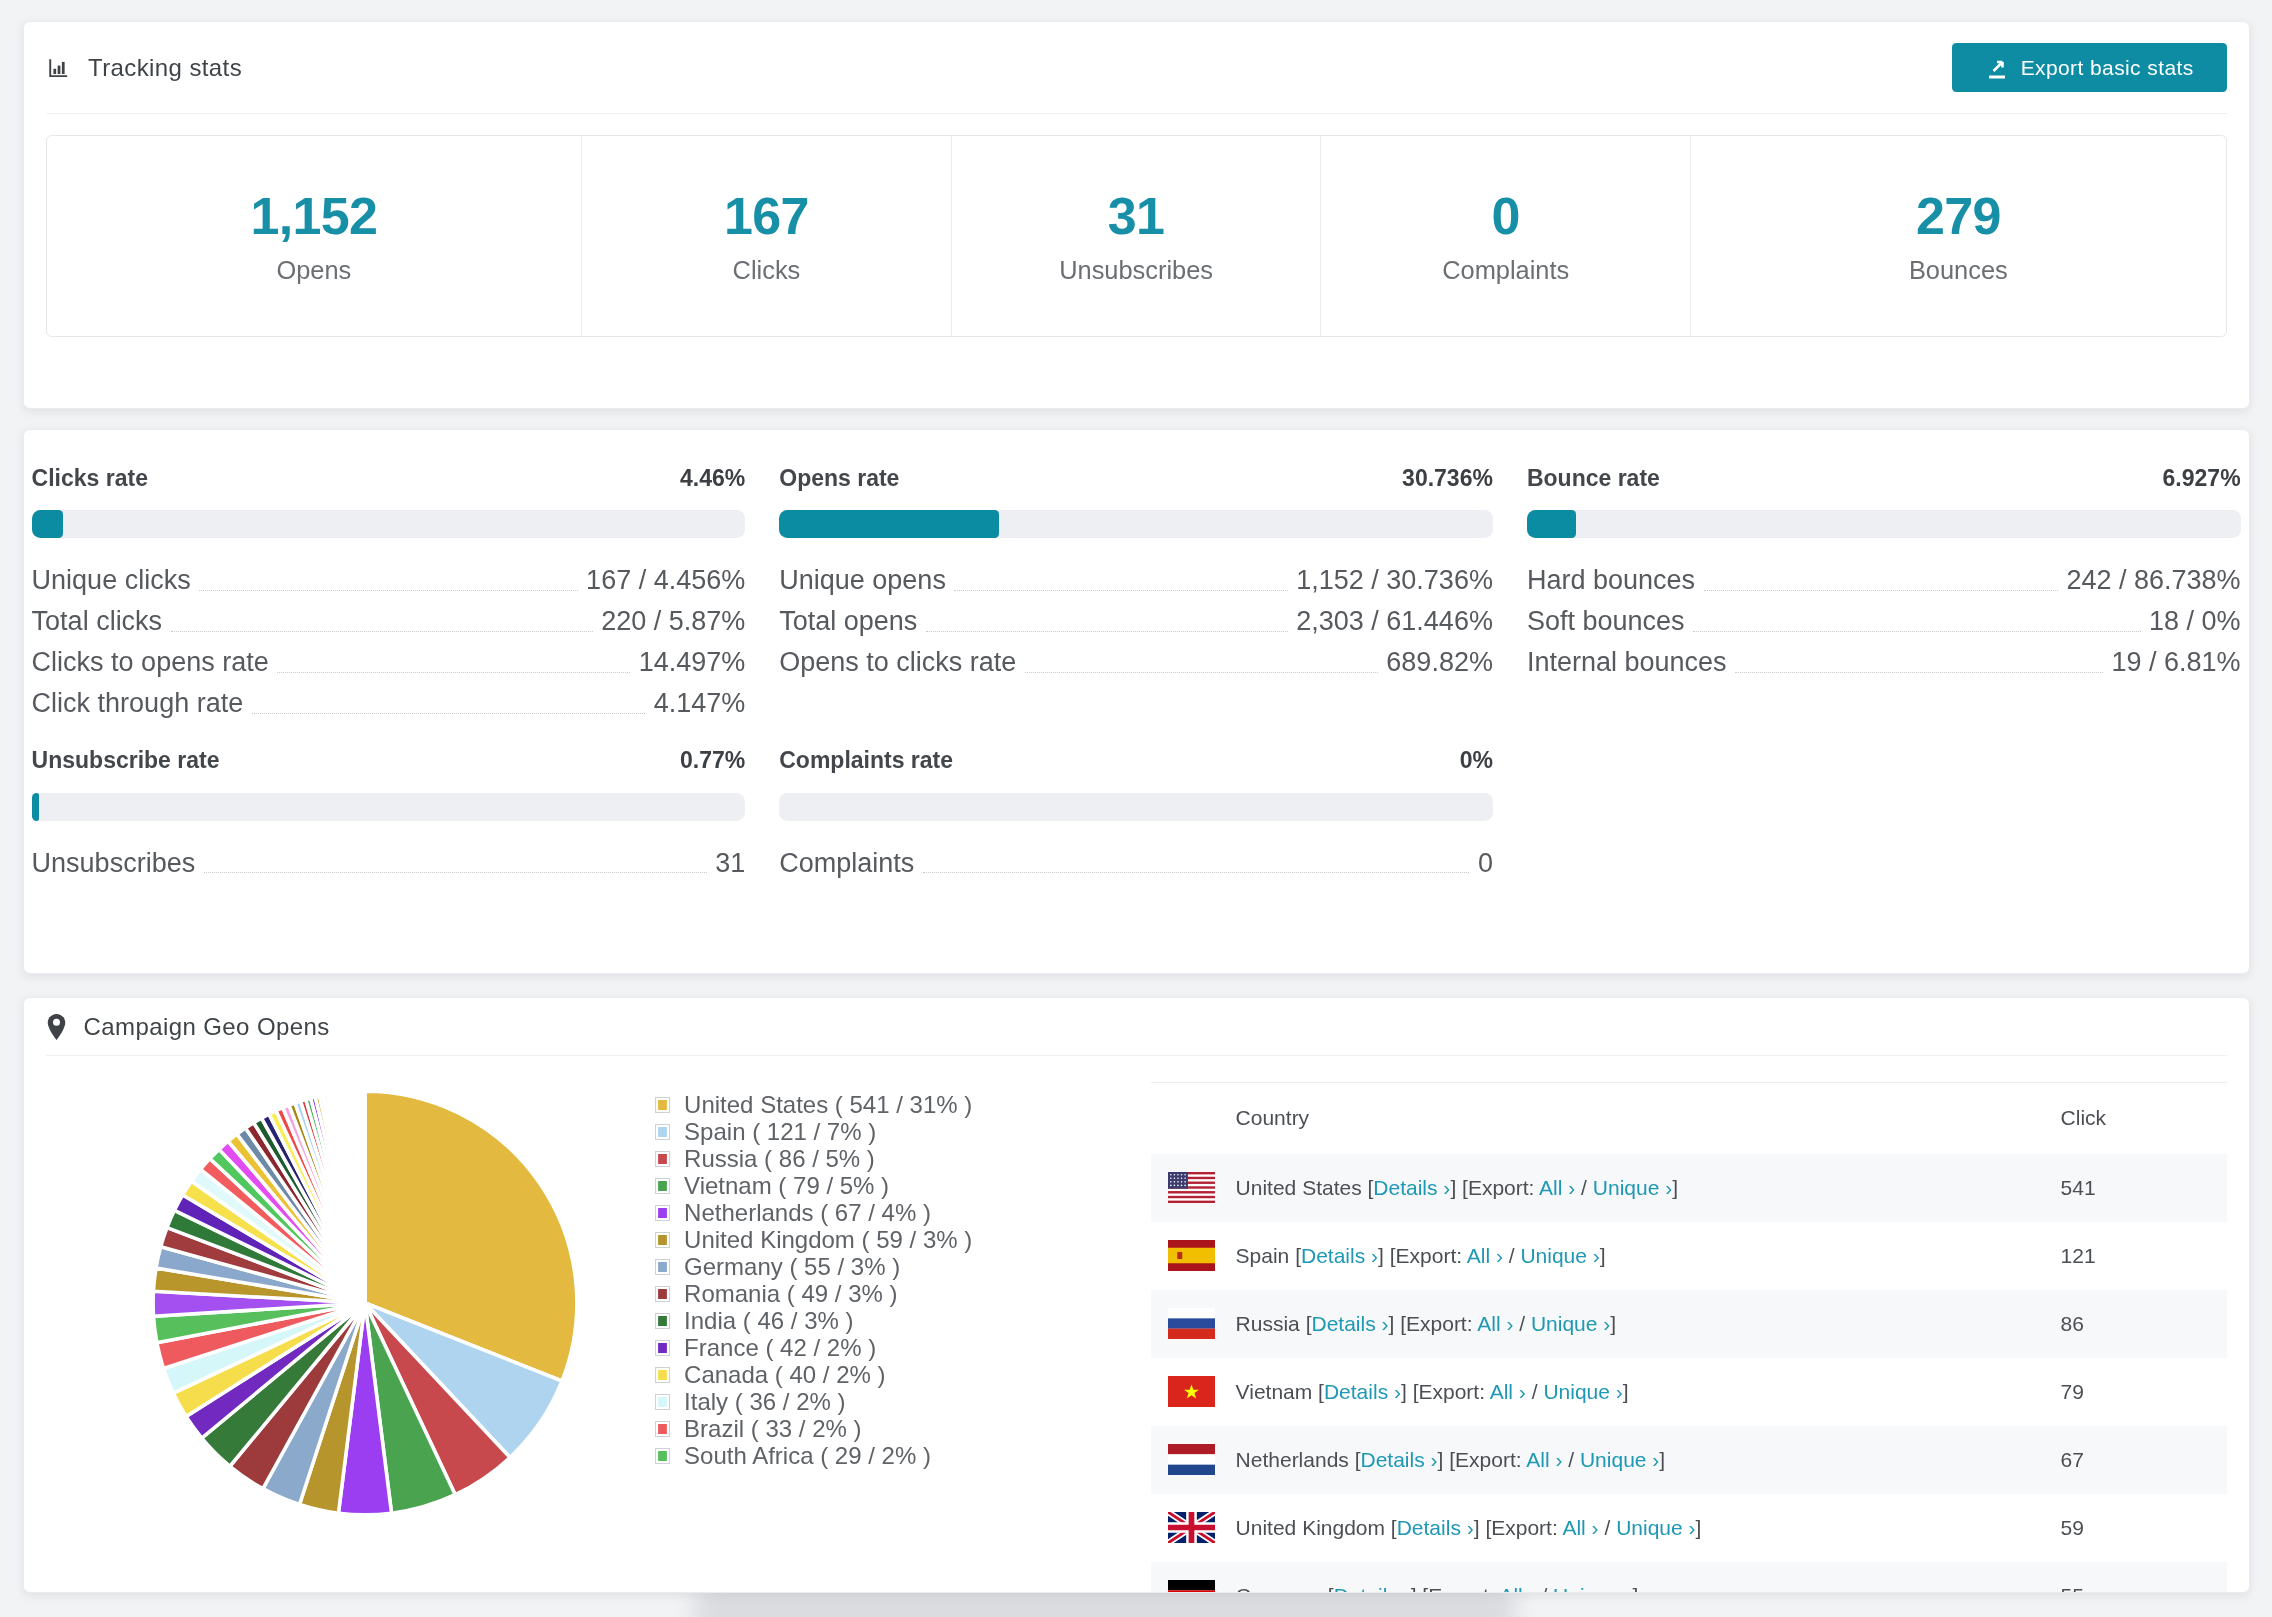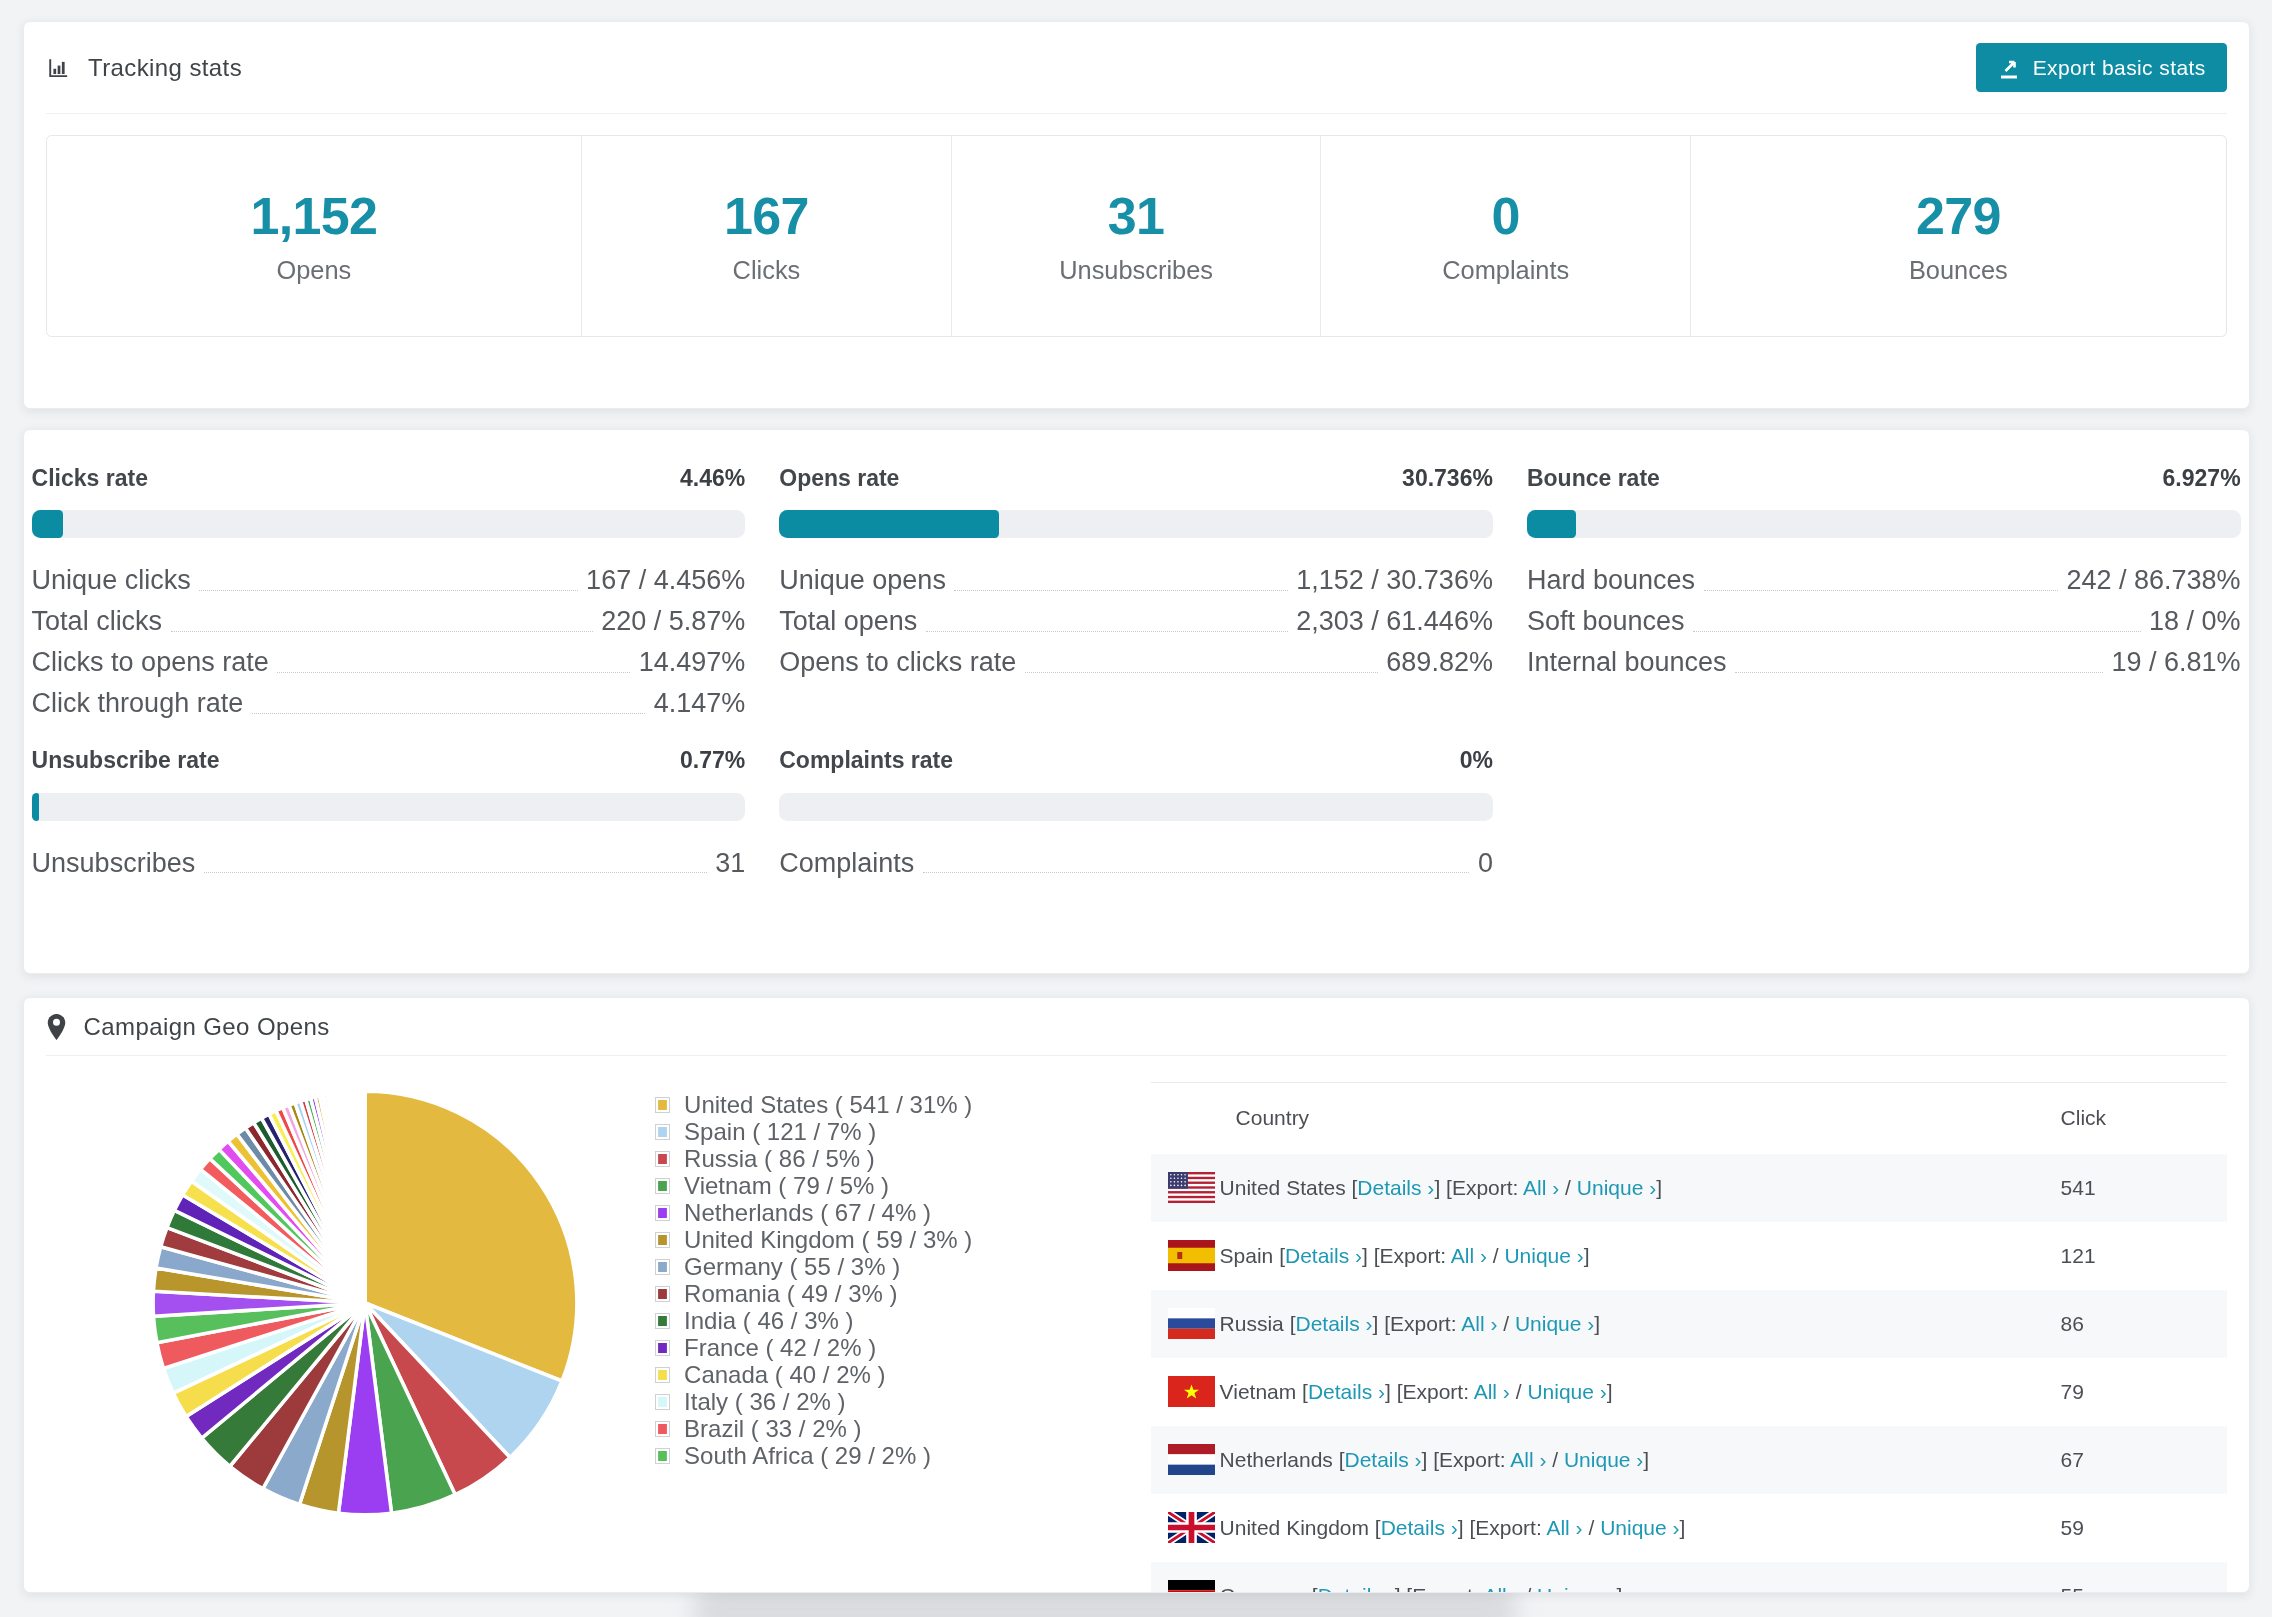--- a/index.html
+++ b/index.html
@@ -25,21 +25,21 @@
   }
   .card-tracking .card-head { height:92px; }
   .card-geo .card-head { height:58px; justify-content:flex-start; }
   .head-left { display:flex; align-items:center; gap:17px; }
   .card-title { font-size:24px; font-weight:500; color:#3f4448; margin:0; letter-spacing:0.4px; }
   .icon svg { display:block; }
 
   .btn-export {
     display:flex; align-items:center; gap:11.3px; background:#0d8ca3; color:#fff;
     font-size:21px; font-family:inherit; border:none; border-radius:4.2px;
-    height:49px; padding:0 21px; cursor:pointer; letter-spacing:0.4px;
+    height:49px; padding:0 33px; cursor:pointer; letter-spacing:0.4px;
   }
 
   .stats-strip {
     display:flex; margin:20.5px 22px 0; border:1.4px solid #e5e7ea;
     border-radius:5.6px; height:202px; background:#fff;
   }
   .stat-cell {
     flex:1; display:flex; flex-direction:column; justify-content:center;
     align-items:center; border-right:1.4px solid #e9ebee;
   }
@@ -71,21 +71,21 @@
   .swatch { width:15.5px; height:15.5px; border:1.4px solid #cfd2d5; box-shadow:inset 0 0 0 2.1px #fff; flex:0 0 auto; }
   .legend-label { font-size:24px; color:#5f6368; white-space:nowrap; }
 
   .table-col { flex:1; margin-top:5.6px; border-top:1.4px solid #e9ebee; }
   .trow { display:flex; align-items:center; }
   .trow.thead { height:71px; font-size:21px; color:#4b4f54; }
   .trow.data { height:68px; }
   .trow.data.stripe { background:#f7f8f9; }
   .tc-country { flex:1; }
   .thead .tc-country { padding-left:85px; }
-  .data .tc-country { display:flex; align-items:center; padding-left:17px; gap:5px; }
+  .data .tc-country { display:flex; align-items:center; padding-left:17px; gap:21px; }
   .tc-total { flex:0 0 166px; font-size:21px; color:#4b4f54; }
   .flag { width:47px; height:31px; flex:0 0 auto; }
   .flag svg { display:block; width:47px; height:31px; }
   .cname { font-size:21px; color:#4b4f54; white-space:nowrap; }
   .cname .lnk { color:#1e98b5; cursor:pointer; }
 
   .bottom-blob {
     position:absolute; left:692px; top:1581px; width:826px; height:56px;
     background:#c6c9cd; opacity:.55; filter:blur(11.3px); border-radius:28px; z-index:0;
   }

